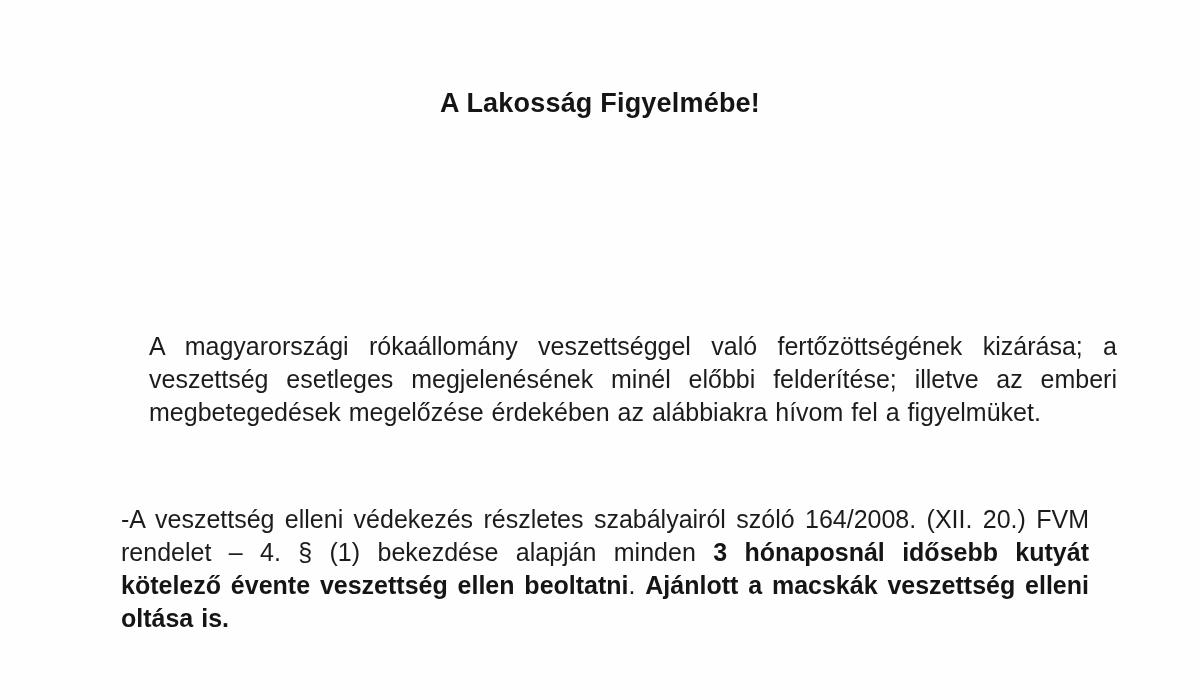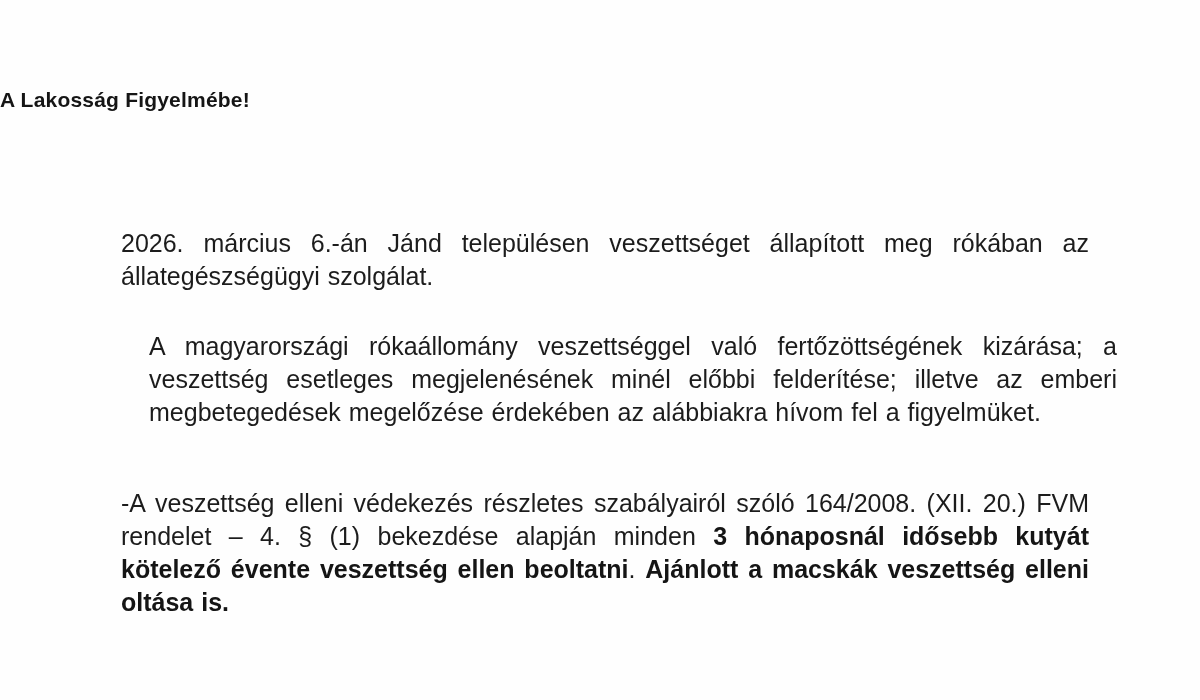--- a/index.html
+++ b/index.html
@@ -19,45 +19,45 @@
       position: absolute;
       left: 0; top: 0;
       width: 1200px; height: 700px;
       background: #fefefe;
     }
     .title {
       position: absolute;
       left: 0;
       width: 1200px;
       top: 88px;
+      text-align: center;
       font-weight: bold;
-      font-size: 21px;
+      font-size: 27px;
       letter-spacing: 0.2px;
       color: #151515;
     }
     .para {
       position: absolute;
       left: 121px;
       width: 968px;
       font-size: 25px;
       line-height: 33px;
       text-align: justify;
       text-align-last: left;
       color: #1c1c1c;
       word-spacing: 1px;
     }
     .p1 { top: 202px; }
     .p2 { top: 305px; margin-left: 28px; }
-    .p3 { top: 462px; }
+    .p3 { top: 478px; }
     .bold { font-weight: bold; color: #151515; }
   </style>
 </head>
 <body>
 
 <div class="page">
   <div class="title">A Lakosság Figyelmébe!</div>
 
-  <p class="para p1">2026. március 6.-án Jánd településen veszettséget állapított meg rókában az állategészségügyi szolgálat.</p>
 
   <p class="para p2">A magyarországi rókaállomány veszettséggel való fertőzöttségének kizárása; a veszettség esetleges megjelenésének minél előbbi felderítése; illetve az emberi megbetegedések megelőzése érdekében az alábbiakra hívom fel a figyelmüket.</p>
 
   <p class="para p3"><span>-A veszettség elleni védekezés részletes szabályairól szóló 164/2008. (XII. 20.) FVM rendelet – 4. § (1) bekezdése alapján minden </span><span class="bold">3 hónaposnál idősebb kutyát kötelező évente veszettség ellen beoltatni</span><span>. </span><span class="bold">Ajánlott a macskák veszettség elleni oltása is.</span></p>
 </div>
 
 </body></html>

